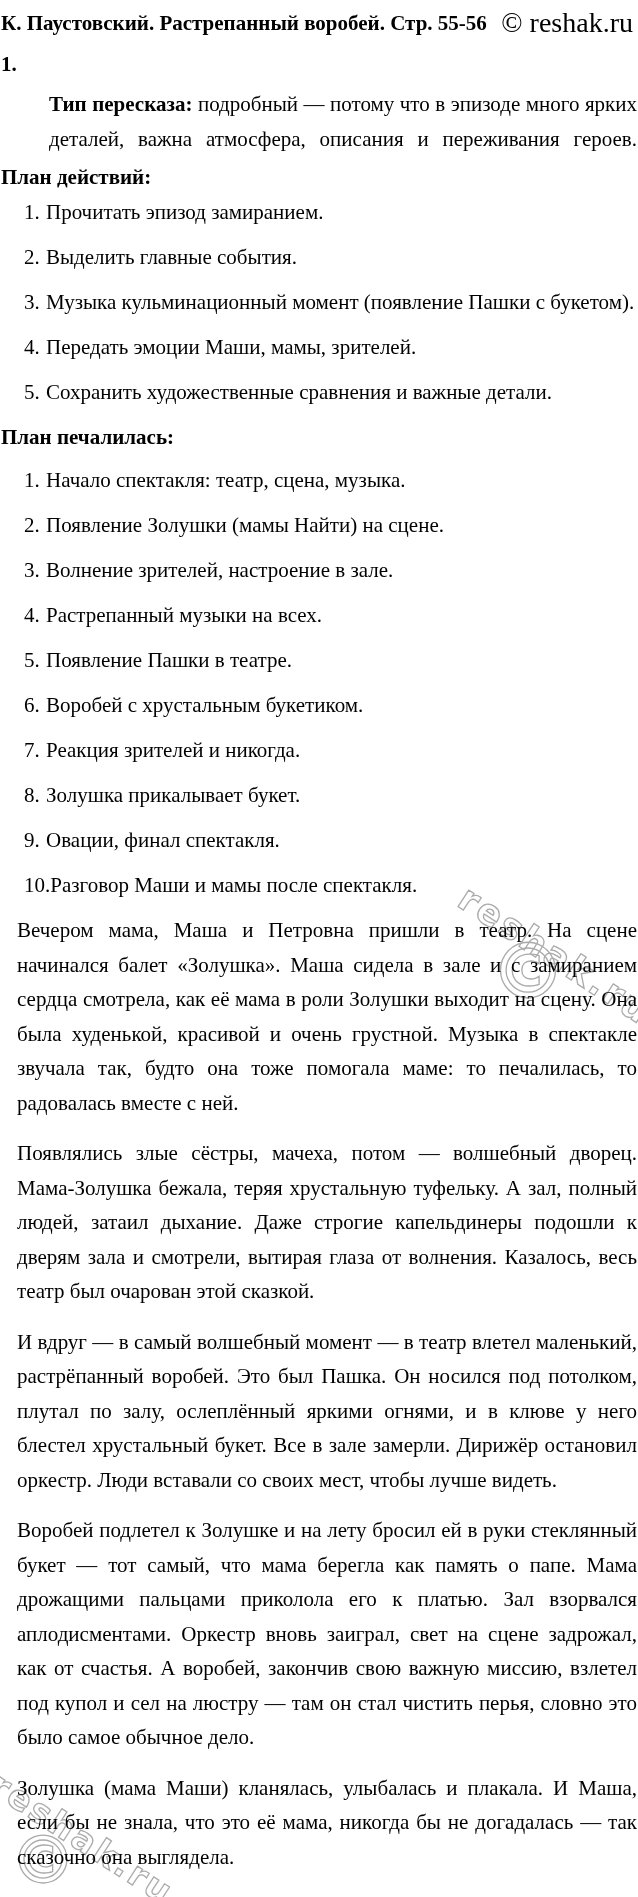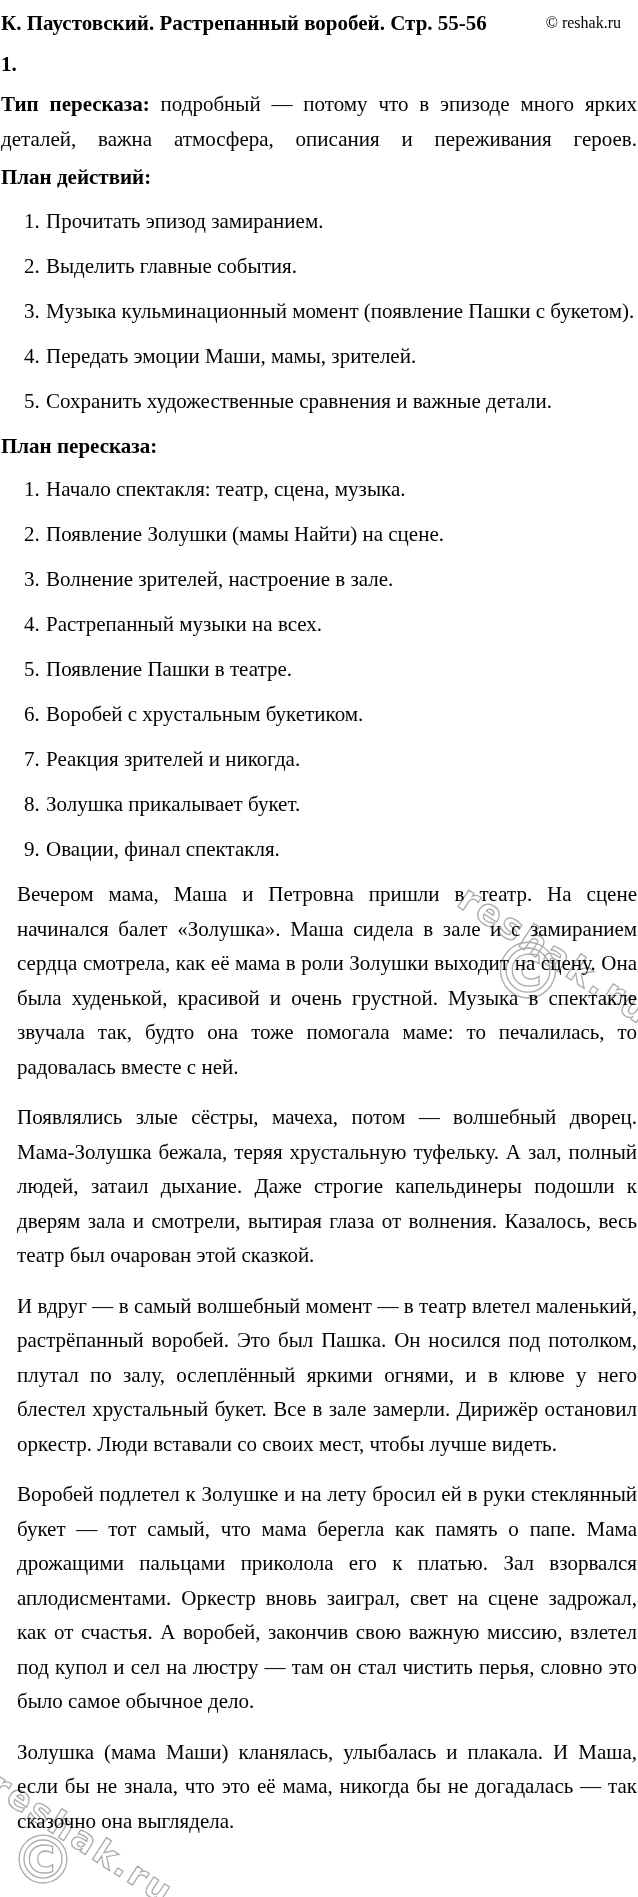--- a/index.html
+++ b/index.html
@@ -5,28 +5,28 @@
   html,body{margin:0;padding:0;}
   body{
     width:638px;height:1897px;
     background:#ffffff;color:#000;
     font-family:"Liberation Serif", serif;
     font-size:21px;line-height:34.5px;
     position:relative;overflow:hidden;
     -webkit-font-smoothing:antialiased;
   }
   .content{position:relative;z-index:1;padding:6px 1px 0 1px;}
-  .hdr{display:flex;justify-content:space-between;align-items:flex-end;font-weight:bold;margin:0 16px 6px 0;}
-  .hdr .copy{font-weight:normal;font-size:16px;white-space:nowrap;}
+  .hdr{display:flex;justify-content:space-between;align-items:flex-end;font-weight:bold;margin:0 4px 6px 0;}
+  .hdr .copy{font-weight:normal;font-size:28px;white-space:nowrap;}
   .secnum{font-weight:bold;margin:0 0 6px 0;}
   p{margin:0;}
-  .lead{text-align:justify;text-align-last:justify;margin:0 0 4px 0;}
+  .lead{text-align:justify;text-align-last:justify;margin:0 0 4px 0;padding-left:48px;}
   .lead b{font-weight:bold;}
   .subhead{font-weight:bold;margin:0;}
-  .subhead.sh1{margin-bottom:9px;}
+  .subhead.sh1{}
   .subhead.sh2{margin-top:8px;margin-bottom:9px;}
   .subhead.sh3{margin-top:2px;margin-bottom:10px;}
   ol.plan{list-style:none;margin:0;padding:0 0 0 23px;}
   ol.plan li{display:flex;margin-bottom:10.5px;}
   ol.plan li .num{flex:none;min-width:22px;}
   ol.plan li .txt{flex:1;}
   .body-par{text-align:justify;margin:0 0 16px 16px;}
   
   .wm{position:absolute;z-index:0;pointer-events:none;}
   .wm-text{
@@ -90,21 +90,21 @@
     <li>
         <span class="num">4.</span>
         <span class="txt">Передать эмоции Маши, мамы, зрителей.</span>
       </li>
     <li>
         <span class="num">5.</span>
         <span class="txt">Сохранить художественные сравнения и важные детали.</span>
       </li>
   </ol>
 
-  <p class="subhead sh2">План пересказа:</p>
+  <p class="subhead sh2">План печалилась:</p>
 
   <ol class="plan">
     <li>
         <span class="num">1.</span>
         <span class="txt">Начало спектакля: театр, сцена, музыка.</span>
       </li>
     <li>
         <span class="num">2.</span>
         <span class="txt">Появление Золушки (мамы Найти) на сцене.</span>
       </li>
@@ -129,20 +129,24 @@
         <span class="txt">Реакция зрителей и никогда.</span>
       </li>
     <li>
         <span class="num">8.</span>
         <span class="txt">Золушка прикалывает букет.</span>
       </li>
     <li>
         <span class="num">9.</span>
         <span class="txt">Овации, финал спектакля.</span>
       </li>
+    <li>
+        <span class="num">10.</span>
+        <span class="txt">Разговор Маши и мамы после спектакля.</span>
+      </li>
   </ol>
 
 
   <p class="body-par">Вечером мама, Маша и Петровна пришли в театр. На сцене начинался балет «Золушка». Маша сидела в зале и с замиранием сердца смотрела, как её мама в роли Золушки выходит на сцену. Она была худенькой, красивой и очень грустной. Музыка в спектакле звучала так, будто она тоже помогала маме: то печалилась, то радовалась вместе с ней.</p>
   <p class="body-par">Появлялись злые сёстры, мачеха, потом — волшебный дворец. Мама-Золушка бежала, теряя хрустальную туфельку. А зал, полный людей, затаил дыхание. Даже строгие капельдинеры подошли к дверям зала и смотрели, вытирая глаза от волнения. Казалось, весь театр был очарован этой сказкой.</p>
   <p class="body-par">И вдруг — в самый волшебный момент — в театр влетел маленький, растрёпанный воробей. Это был Пашка. Он носился под потолком, плутал по залу, ослеплённый яркими огнями, и в клюве у него блестел хрустальный букет. Все в зале замерли. Дирижёр остановил оркестр. Люди вставали со своих мест, чтобы лучше видеть.</p>
   <p class="body-par">Воробей подлетел к Золушке и на лету бросил ей в руки стеклянный букет — тот самый, что мама берегла как память о папе. Мама дрожащими пальцами приколола его к платью. Зал взорвался аплодисментами. Оркестр вновь заиграл, свет на сцене задрожал, как от счастья. А воробей, закончив свою важную миссию, взлетел под купол и сел на люстру — там он стал чистить перья, словно это было самое обычное дело.</p>
   <p class="body-par">Золушка (мама Маши) кланялась, улыбалась и плакала. И Маша, если бы не знала, что это её мама, никогда бы не догадалась — так сказочно она выглядела.</p>
 
 </div>

